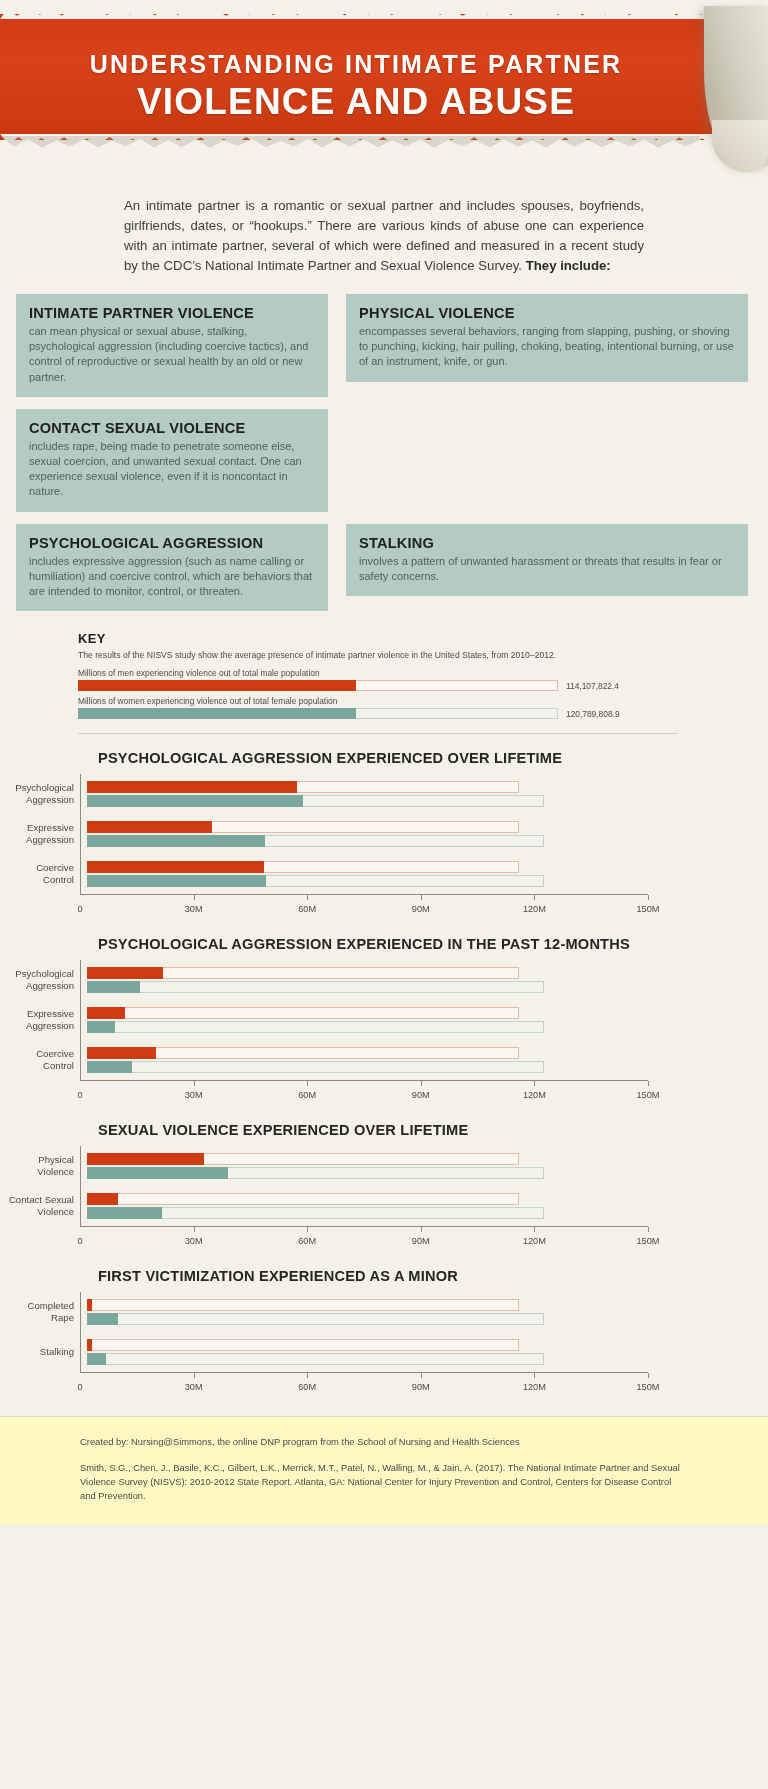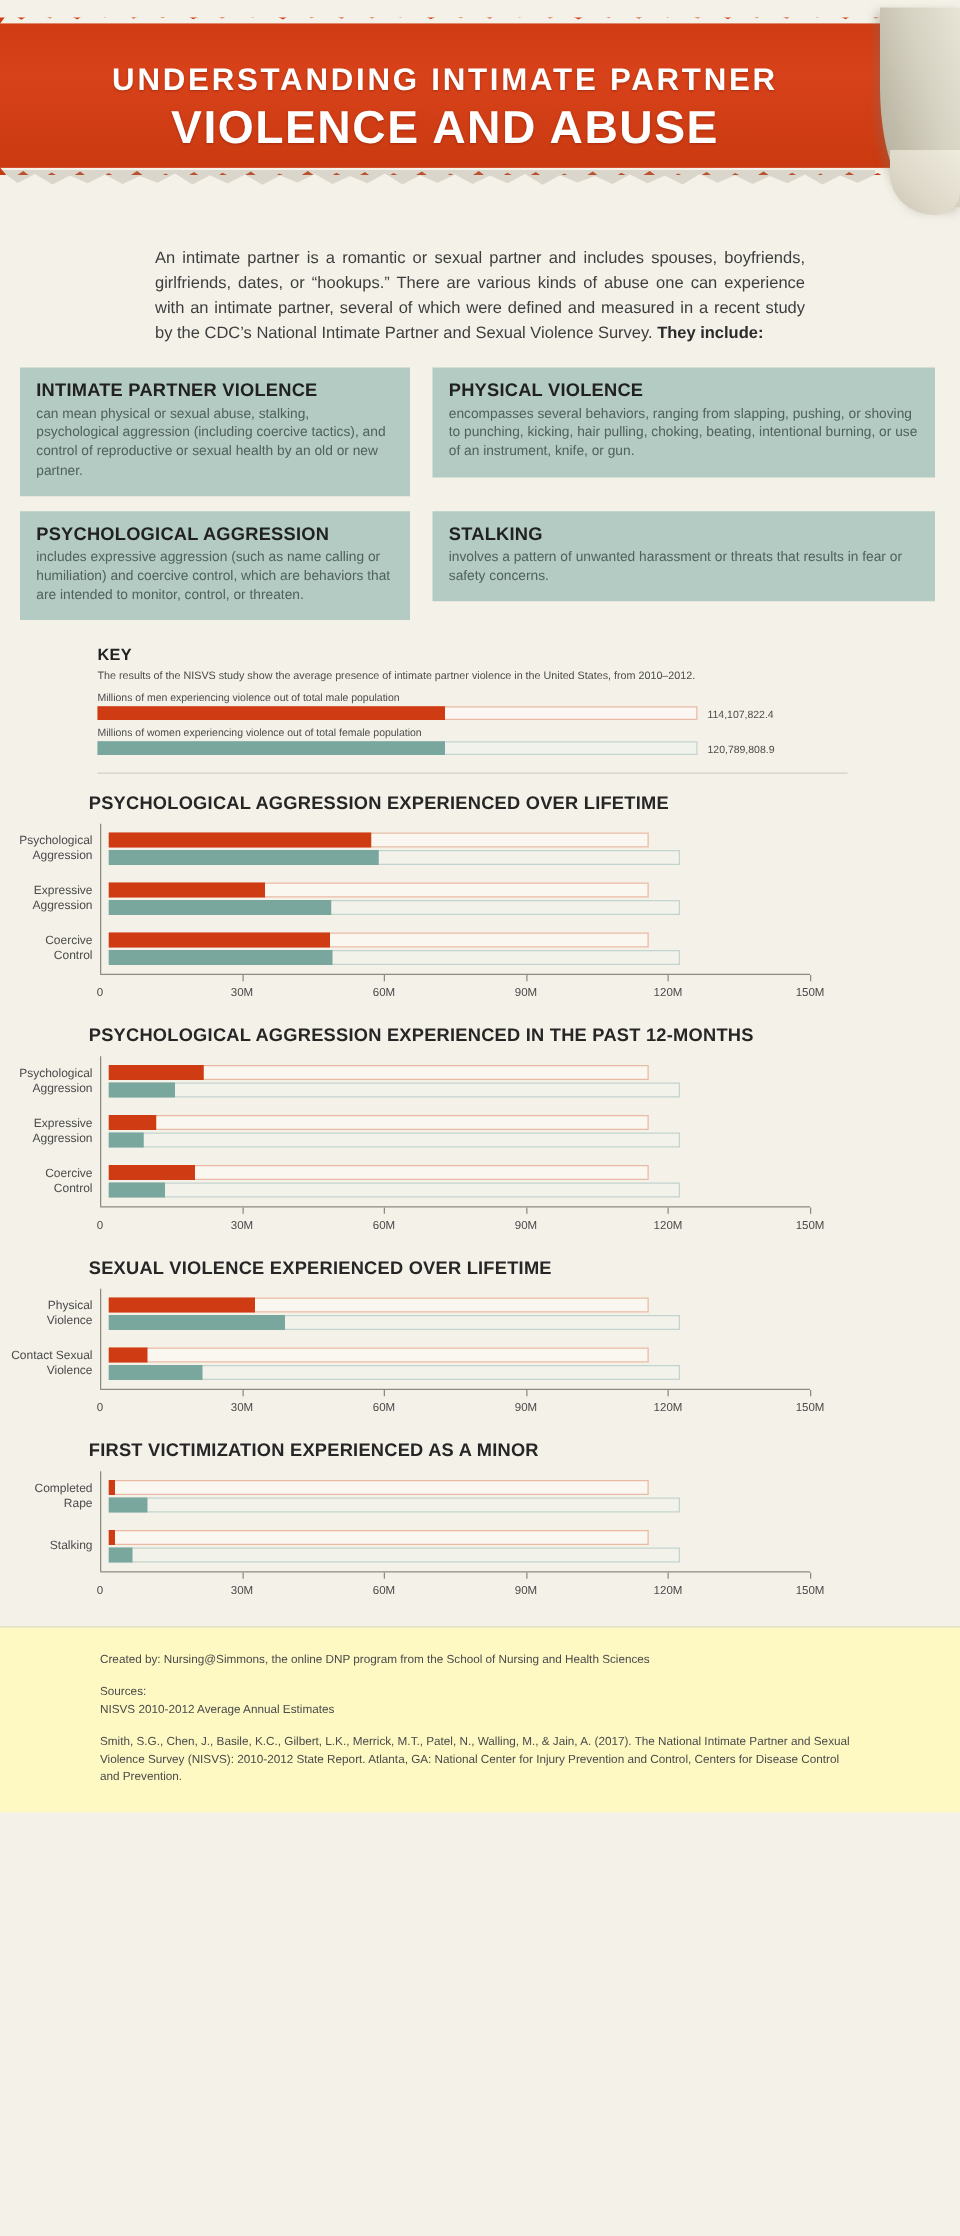--- a/index.html
+++ b/index.html
@@ -179,21 +179,21 @@
     margin: 14px 0 0 78px;
   }
 
   
   .chart { margin-top: 16px; position: relative; }
   .chart h2 {
     font-size: 14.6px;
     font-weight: 600;
     color: #262626;
     letter-spacing: .2px;
-    margin: 0 0 8px 71px;
+    margin: 0 0 8px 98px;
   }
   .plot {
     position: relative;
     margin-left: 80px;
     width: 568px;
     border-left: 1px solid #8b8b84;
   }
   .grp { position: relative; padding: 5px 0 5px 6px; }
   .grp .cat {
     position: absolute;
@@ -281,20 +281,24 @@
   </div>
 
   <div class="defs">
     <div class="defbox col-left">
       <h3>INTIMATE PARTNER VIOLENCE</h3>
       <p>can mean physical or sexual abuse, stalking, psychological aggression (including coercive tactics), and control of reproductive or sexual health by an old or new partner.</p>
     </div>
     <div class="defbox col-right">
       <h3>PHYSICAL VIOLENCE</h3>
       <p>encompasses several behaviors, ranging from slapping, pushing, or shoving to punching, kicking, hair pulling, choking, beating, intentional burning, or use of an instrument, knife, or gun.</p>
+    </div>
+    <div class="defbox col-left">
+      <h3>CONTACT SEXUAL VIOLENCE</h3>
+      <p>includes rape, being made to penetrate someone else, sexual coercion, and unwanted sexual contact. One can experience sexual violence, even if it is noncontact in nature.</p>
     </div>
     <div class="defbox col-left">
       <h3>PSYCHOLOGICAL AGGRESSION</h3>
       <p>includes expressive aggression (such as name calling or humiliation) and coercive control, which are behaviors that are intended to monitor, control, or threaten.</p>
     </div>
     <div class="defbox col-right">
       <h3>STALKING</h3>
       <p>involves a pattern of unwanted harassment or threats that results in fear or safety concerns.</p>
     </div>
   </div>
@@ -512,22 +516,18 @@
         </div>
       </div>
     </div>
 
   <div class="footer">
     <div class="inner">
       <div class="block">
         <p>Created by: Nursing@Simmons, the online DNP program from the School of Nursing and Health Sciences</p>
       </div>
       <div class="block">
-        <p>Sources:</p>
-        <p>NISVS 2010-2012 Average Annual Estimates</p>
-      </div>
-      <div class="block">
         <p>Smith, S.G., Chen, J., Basile, K.C., Gilbert, L.K., Merrick, M.T., Patel, N., Walling, M., &amp; Jain, A. (2017). The National Intimate Partner and Sexual Violence Survey (NISVS): 2010-2012 State Report. Atlanta, GA: National Center for Injury Prevention and Control, Centers for Disease Control and Prevention.</p>
       </div>
     </div>
   </div>
 
 </div>
 
 </body></html>

